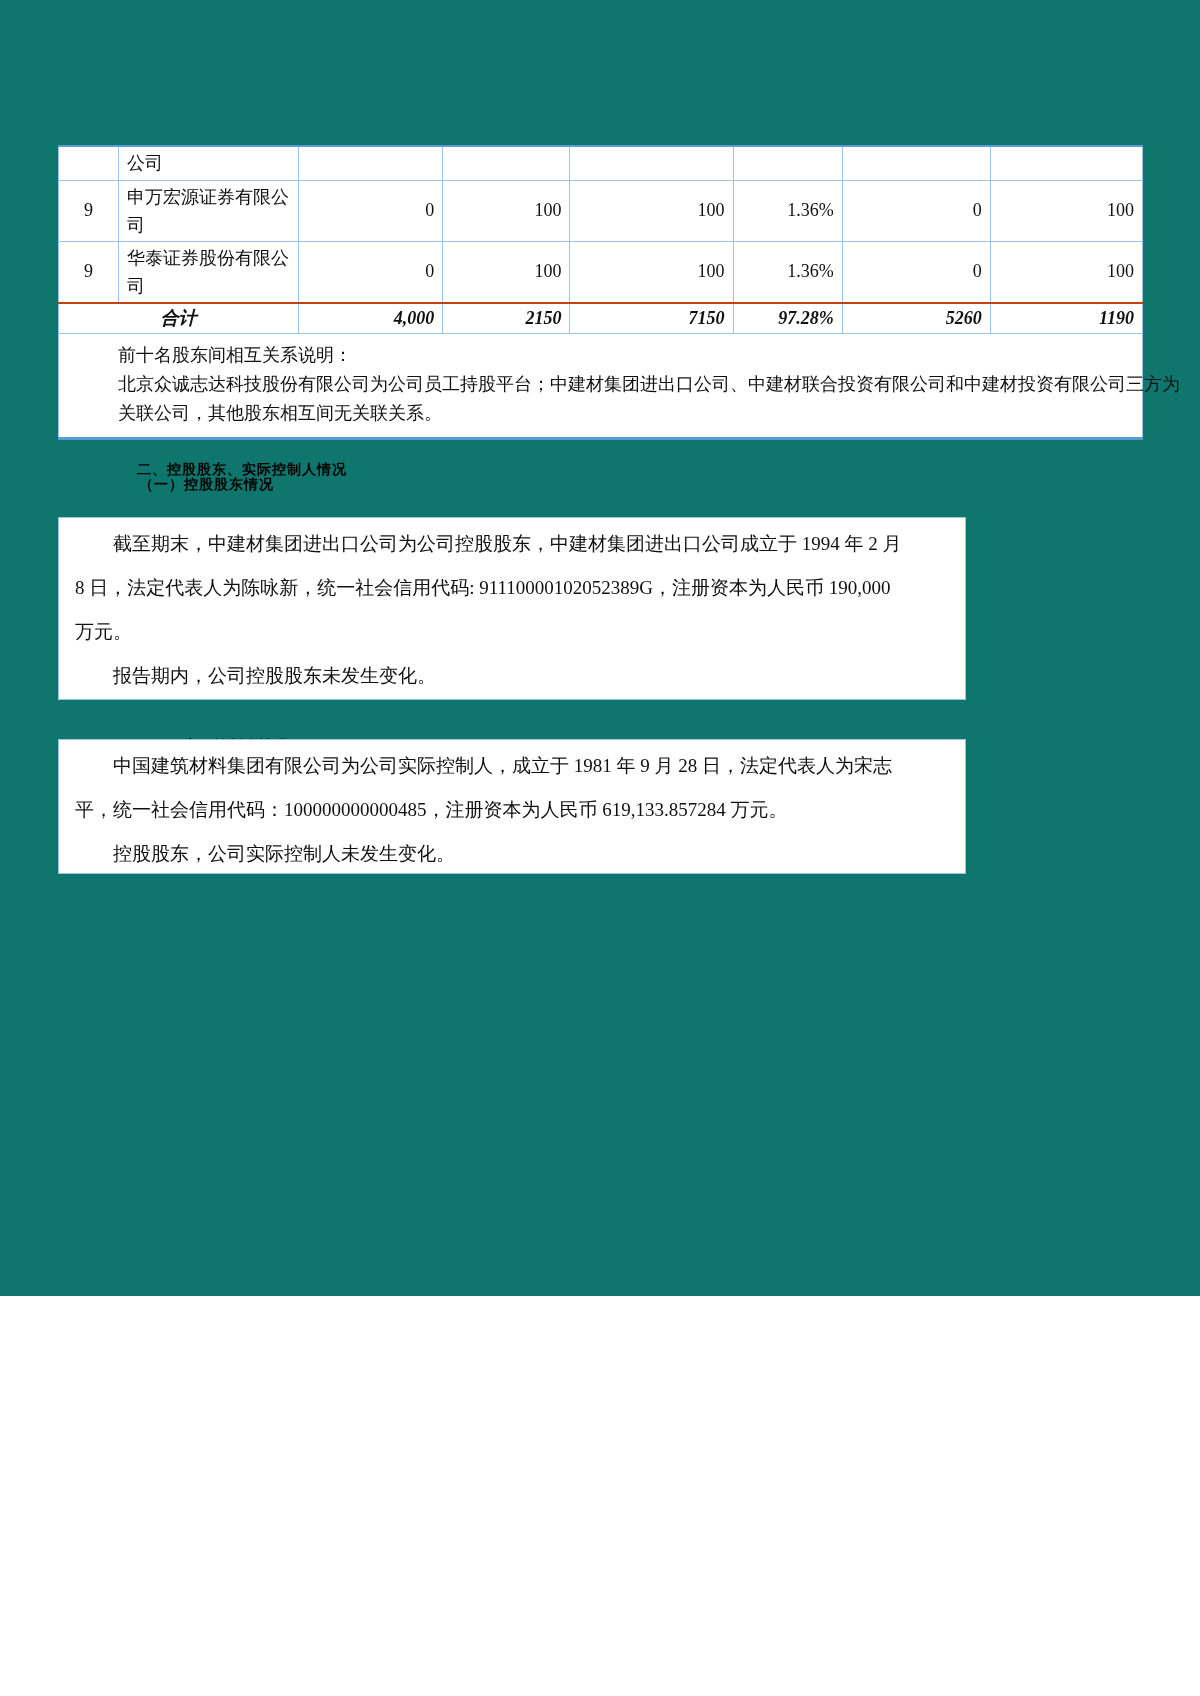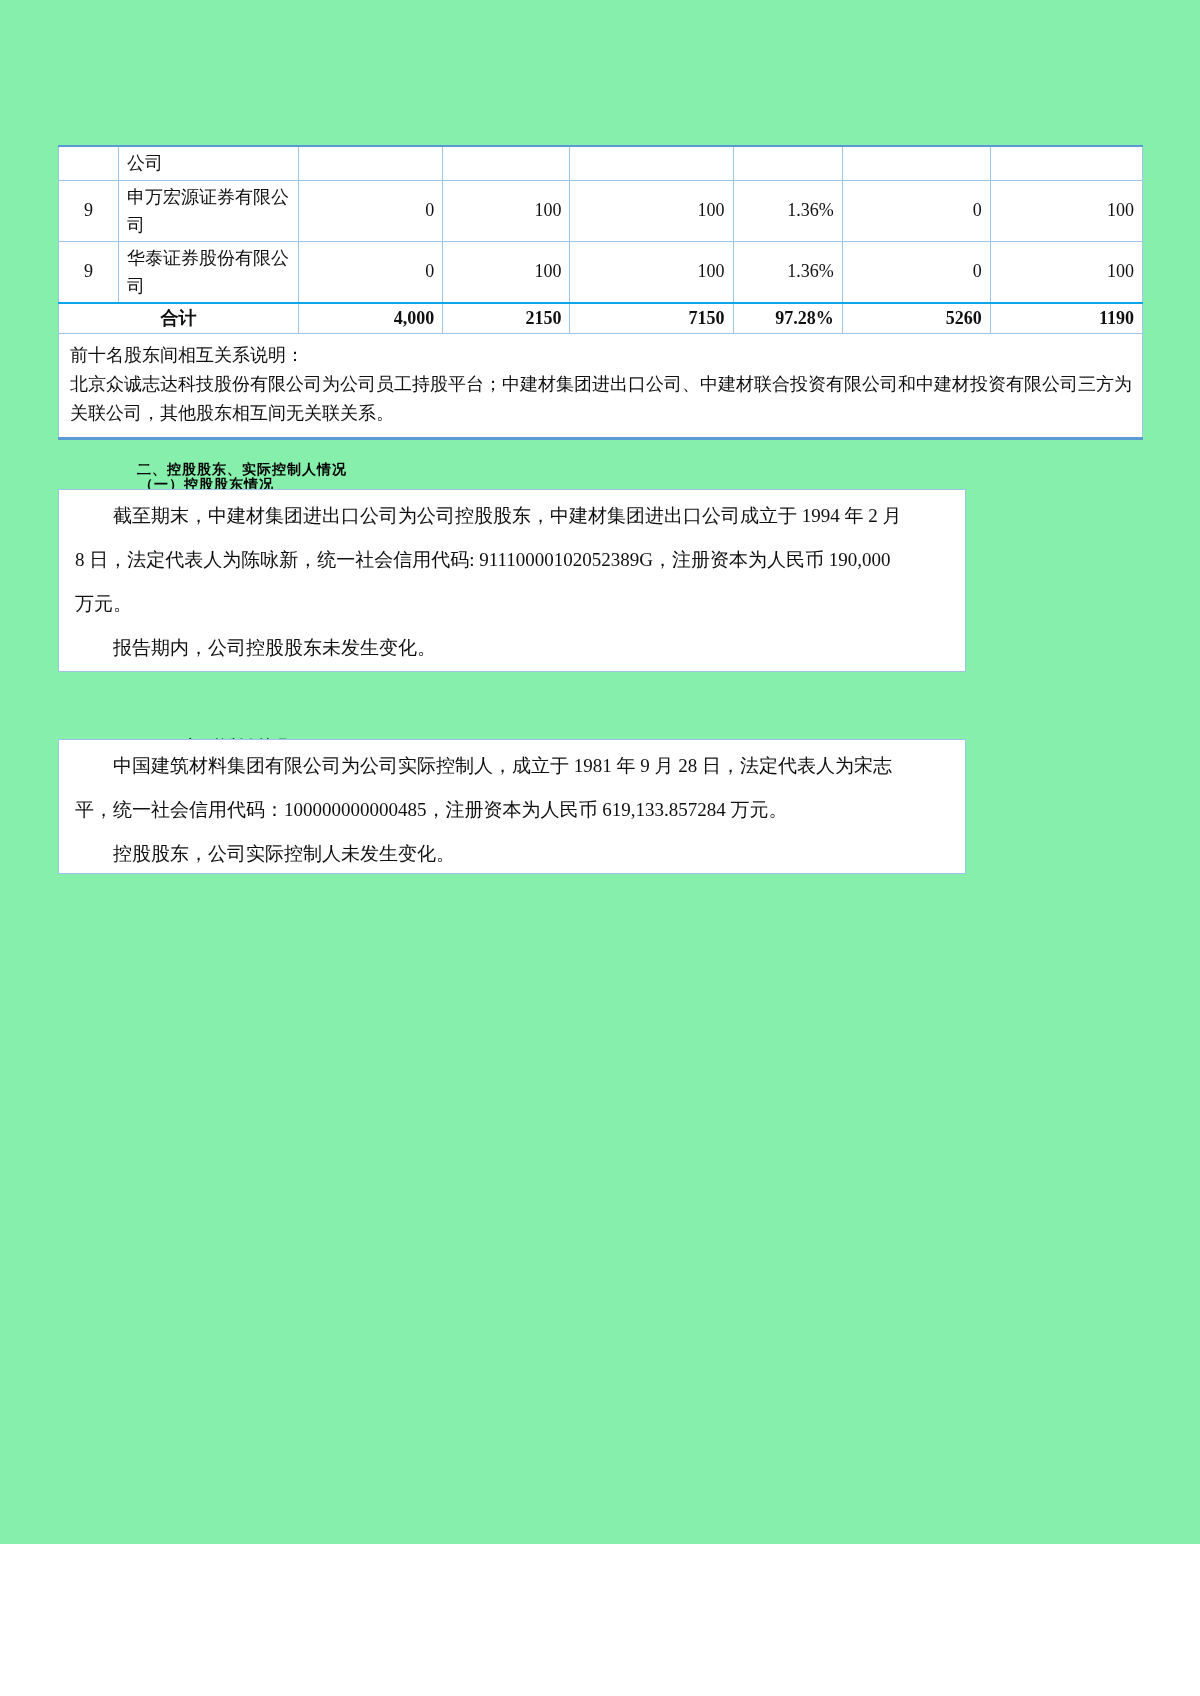--- a/index.html
+++ b/index.html
@@ -2,63 +2,63 @@
 <html><head>
 <meta charset="utf-8">
 <style>
   * { margin:0; padding:0; box-sizing:border-box; }
   html,body { background:#ffffff; }
   body {
     width:1200px; height:1696px;
     font-family:"Liberation Serif","DejaVu Serif",serif;
     color:#111111;
   }
-  .page { position:relative; width:1200px; height:1544px; background:#86efac; overflow:hidden; }
+  .page { position:relative; width:1200px; height:1296px; background:#0f766e; overflow:hidden; }
 
   
   .sh-table {
     position:absolute; left:58px; top:145px;
     width:1085px; border-collapse:collapse; table-layout:fixed;
     font-size:18px; color:#101010;
   }
   .sh-table td { border:1px solid #9DC3E6; padding:2px 8px; vertical-align:middle; background:#ffffff; }
   .sh-table tr.row-cont td { border-top:2px solid #5B9BD5; height:34px; }
   .sh-table tr.row-data td { height:57px; }
   .c-num  { text-align:center; }
   .c-name { text-align:left; line-height:28px; padding:4px 9px; }
   .c-val  { text-align:right; font-family:"Liberation Serif","DejaVu Serif",serif; }
   .v-top  { vertical-align:top; padding-top:5px; }
-  .row-total td { height:31px; border-top:2px solid #0ea5e9; font-weight:bold; }
+  .row-total td { height:31px; border-top:2px solid #c2410c; font-weight:bold;font-style:italic; }
   .row-total .t-label { text-align:center; }
   .row-notes td {
     border-bottom:3px solid #5B9BD5;
     padding:7px 11px 9px 11px; line-height:29px; vertical-align:top;
   }
-  .row-notes .note-line { white-space:nowrap; }
+  .row-notes .note-line { white-space:nowrap;margin-left:48px; }
 
   
   .heading {
     position:absolute;
     font-family:"Liberation Sans","DejaVu Sans",sans-serif;
     font-weight:bold; font-size:14px; color:#000000; letter-spacing:1px;
   }
   .h-main { left:137px; top:461px; }
   .h-sub1 { left:139px; top:476px; }
   .h-sub2 { left:139px; top:737px; }
 
   
   .tbox {
     position:absolute; left:58px; width:908px;
     border:1px solid #9DC3E6; background:#ffffff;
     font-size:19px; color:#101010;
     padding:4px 16px 0 16px; overflow:hidden;
   }
   .tbox .line { line-height:44px; white-space:nowrap; }
   .tbox .indent { text-indent:2em; }
-  .box1 { top:489px; height:183px; }
+  .box1 { top:517px; height:183px; }
   .box2 { top:739px; height:135px; }
 </style>
 </head>
 <body>
 
 <div class="page">
 
   <table class="sh-table">
     <colgroup>
       <col style="width:60px">

